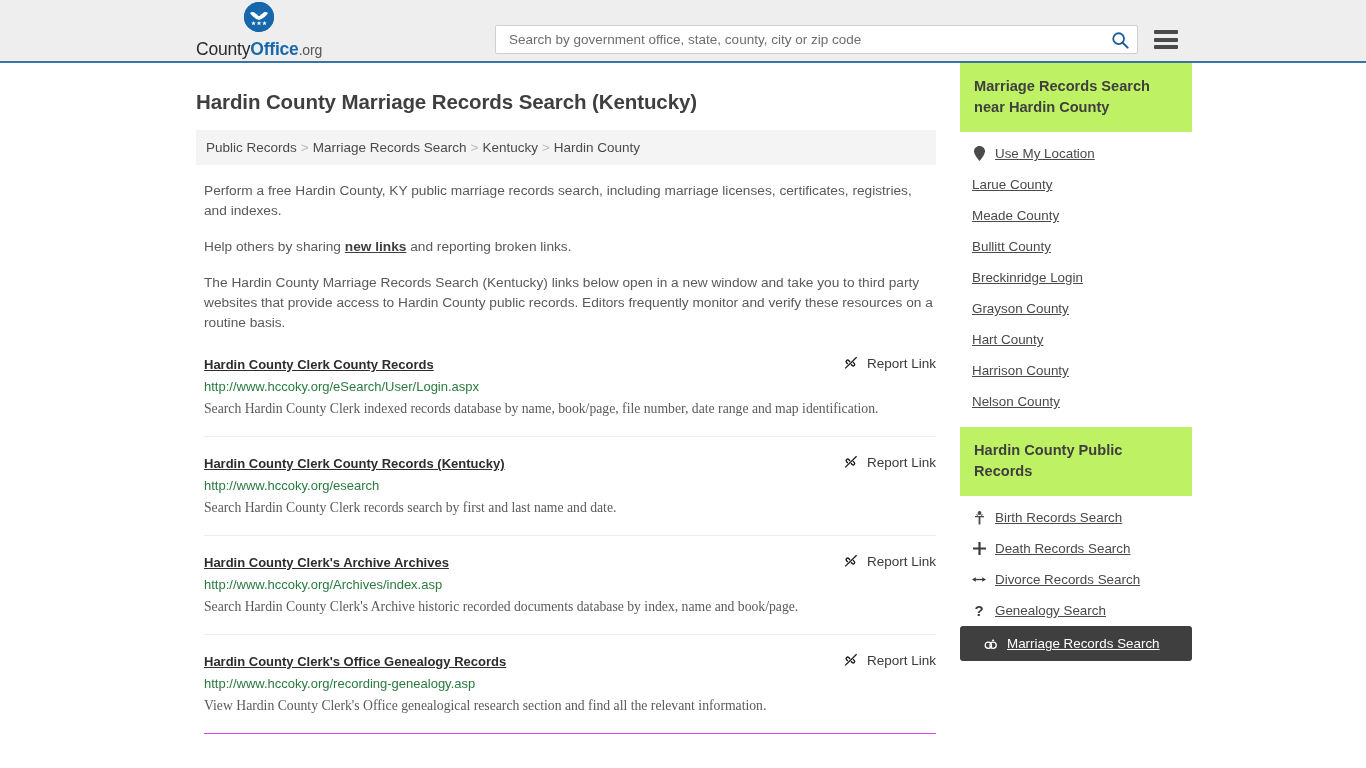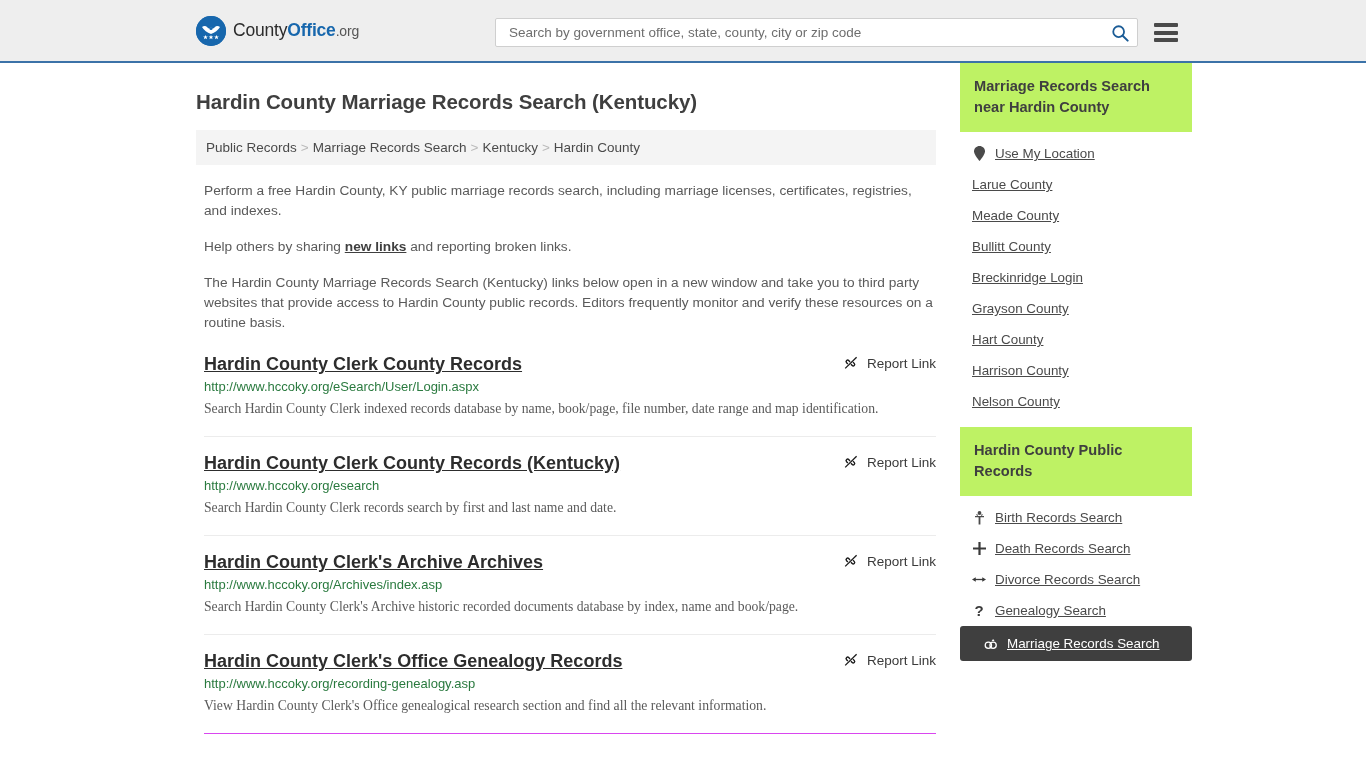--- a/index.html
+++ b/index.html
@@ -18,20 +18,21 @@
     border-bottom: 2px solid #3b72a8;
     display: flex;
     align-items: center;
     position: relative;
   }
   .logo-wrap {
     display: flex;
     align-items: center;
     margin-left: 196px;
     gap: 7px;
+    flex-direction: column;
   }
   .logo-mark {
     width: 30px; height: 30px;
     border-radius: 50%;
     background: #1767ad;
     position: relative;
     flex: none;
   }
   .logo-mark svg { position: absolute; top: 0; left: 0; }
   .logo-text {
@@ -40,21 +41,21 @@
     color: #2b2b2b;
     white-space: nowrap;
   }
   .logo-text .b { color: #1767ad; font-weight: bold; }
   .logo-text .n { font-weight: normal; }
   .logo-text .o { font-size: 14px; color: #555; }
 
   .search-zone {
     position: absolute;
     left: 495px;
-    top: 18px;
+    top: 25px;
     display: flex;
     align-items: center;
     gap: 16px;
   }
   .search-box {
     width: 643px;
     height: 29px;
     background: #ffffff;
     border: 1px solid #cfcfcf;
     border-radius: 2px;
@@ -125,21 +126,21 @@
     margin-bottom: 17px;
     position: relative;
   }
   .result:last-child { border-bottom: 1px solid #d946ef; }
   .result-head {
     display: flex;
     align-items: flex-start;
     justify-content: space-between;
   }
   .result-title {
-    font-size: 18px;
+    font-size: 13px;
     font-weight: bold;
     color: #2d2d2d;
     text-decoration: underline;
     cursor: pointer;
     line-height: 19px;
   }
   .report-link {
     display: flex;
     align-items: center;
     gap: 8px;

